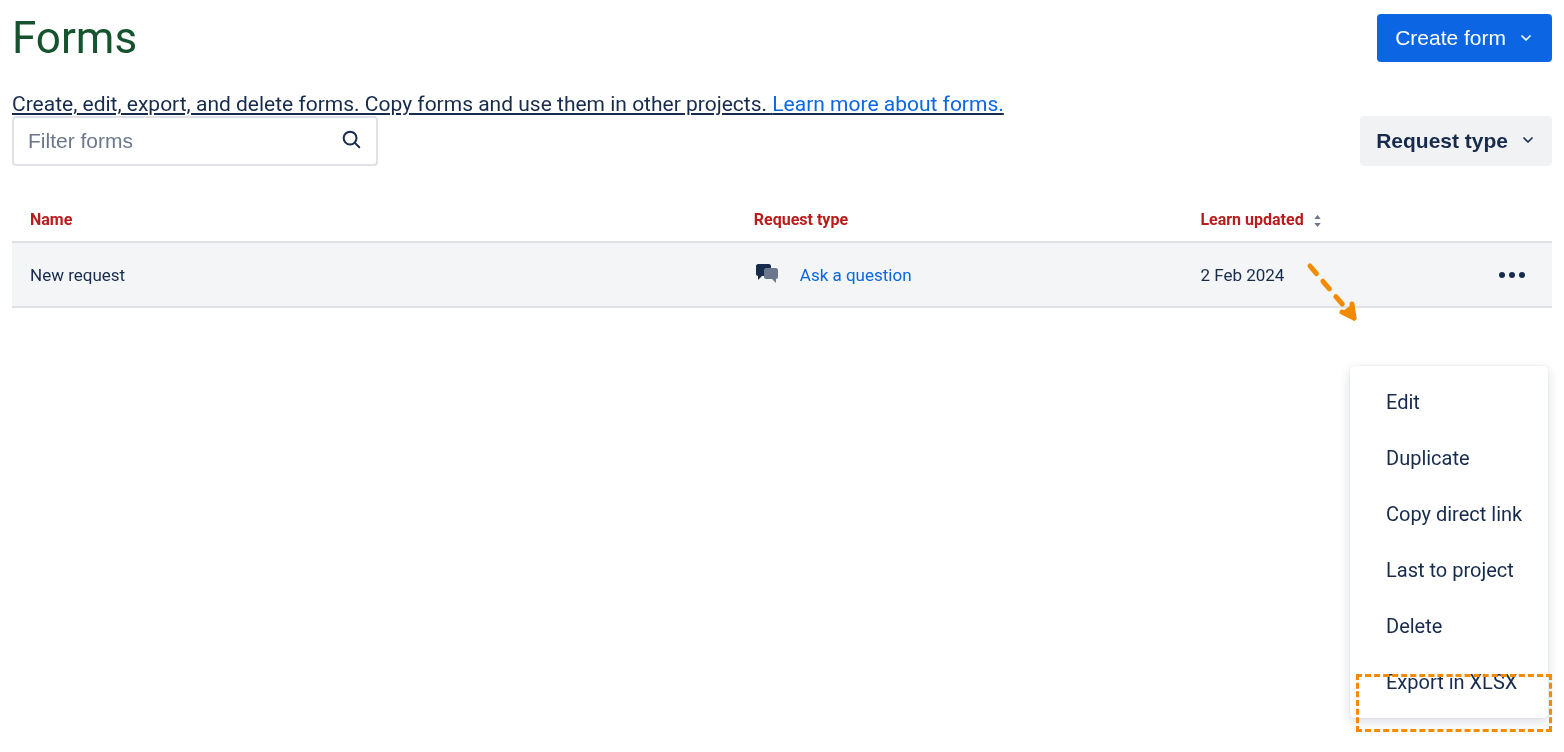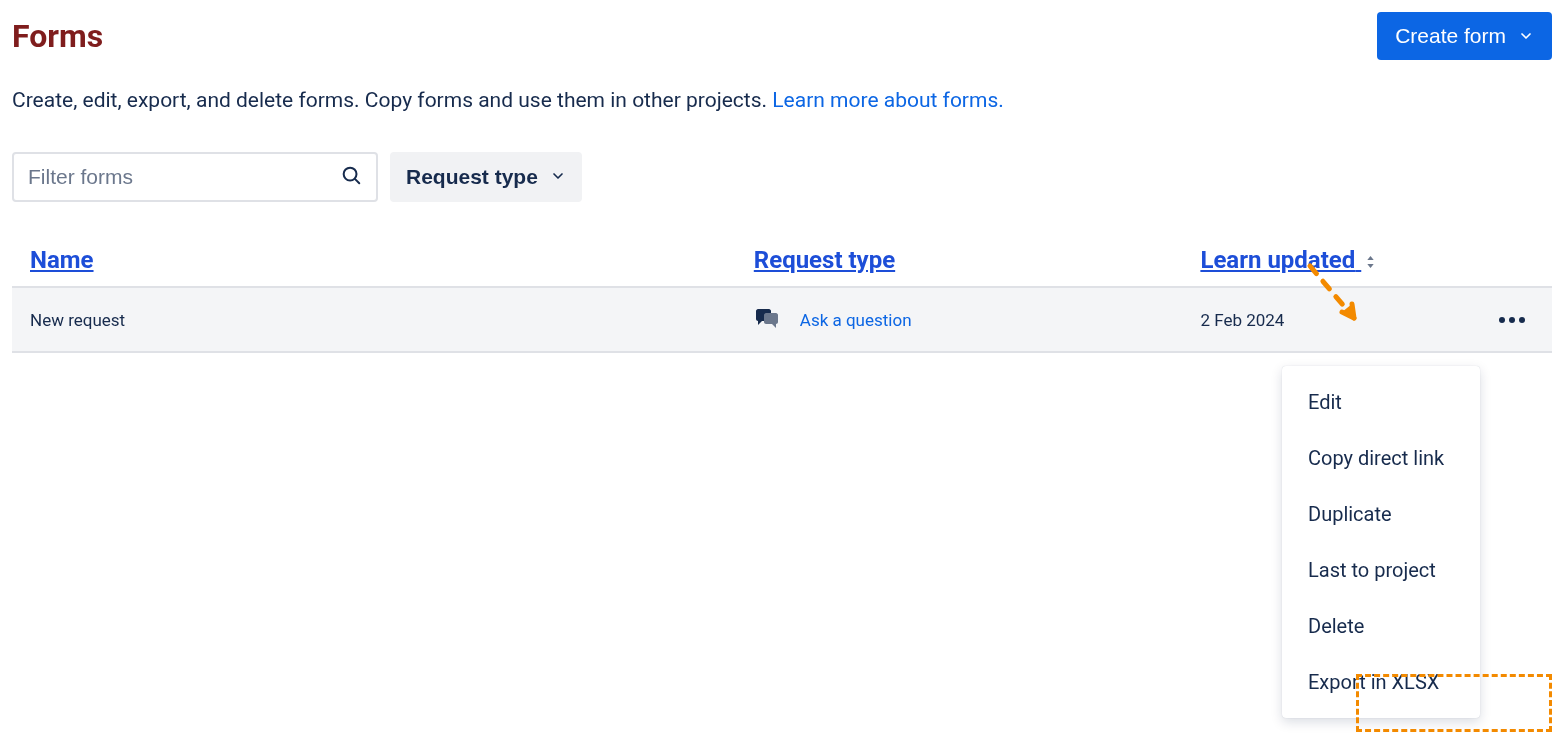--- a/index.html
+++ b/index.html
@@ -16,54 +16,55 @@
       padding: 12px;
       position: relative;
     }
     .header-row {
       display: flex;
       justify-content: space-between;
       align-items: center;
       margin-bottom: 28px;
     }
     .page-title {
-      font-size: 32px;
-      font-weight: 700;
-      color: #7f1d1d;
+      font-size: 44px;
+      font-weight: 400;
+      color: #14532d;
     }
     .create-form-btn {
       background: #0C66E4;
       color: #fff;
       border: none;
       border-radius: 4px;
       padding: 12px 18px;
       font-size: 21px;
       font-weight: 500;
       display: flex;
       align-items: center;
       gap: 12px;
       cursor: pointer;
     }
     .create-form-btn .chev {
       display: inline-flex;
     }
     .description {
       font-size: 21px;
       color: #172B4D;
-      margin-bottom: 40px;
+      text-decoration: underline;
     }
     .description a {
       color: #0C66E4;
       text-decoration: none;
     }
     .filters-row {
       display: flex;
       gap: 12px;
       margin-bottom: 32px;
       align-items: center;
+      justify-content: space-between;
     }
     .filter-input-wrap {
       display: flex;
       align-items: center;
       border: 2px solid #DFE1E6;
       border-radius: 4px;
       width: 366px;
       height: 50px;
       padding: 0 14px;
       background: #fff;
@@ -95,26 +96,25 @@
       align-items: center;
       gap: 12px;
       cursor: pointer;
     }
     .table {
       width: 100%;
       border-collapse: collapse;
     }
     .table thead th {
       text-align: left;
-      font-size: 24px;
+      font-size: 16px;
       font-weight: 700;
-      color: #1d4ed8;
+      color: #b91c1c;
       padding: 12px 18px;
       border-bottom: 2px solid #DFE1E6;
-      text-decoration: underline;
     }
     .table thead th.sortable {
       cursor: pointer;
     }
     .sort-icon {
       display: inline-flex;
       vertical-align: middle;
       margin-left: 4px;
     }
     .table tbody tr {
@@ -149,26 +149,26 @@
     }
     .col-name { width: 47%; }
     .col-req { width: 29%; }
     .col-last { width: 17%; }
     .col-act { width: 7%; text-align: right; }
     .table tbody td.col-act { text-align: right; }
     
     .dropdown-menu {
       position: absolute;
       top: 366px;
-      left: 1282px;
+      left: 1350px;
       width: 198px;
       background: #fff;
       border-radius: 4px;
       box-shadow: 0 4px 12px rgba(9,30,66,0.15), 0 0 1px rgba(9,30,66,0.2);
-      padding: 8px 2px;
+      padding: 8px 12px;
     }
     .dropdown-item {
       padding: 16px 24px;
       font-size: 20px;
       color: #172B4D;
       cursor: pointer;
       white-space: nowrap;
     }
     .highlight-box {
       position: absolute;
@@ -269,22 +269,22 @@
               </svg>
           </span>
         </button>
       </td>
     </tr>
   </tbody>
 </table>
 
 <div class="dropdown-menu">
   <div class="dropdown-item">Edit</div>
+  <div class="dropdown-item">Duplicate</div>
   <div class="dropdown-item">Copy direct link</div>
-  <div class="dropdown-item">Duplicate</div>
   <div class="dropdown-item">Last to project</div>
   <div class="dropdown-item">Delete</div>
   <div class="dropdown-item">Export in XLSX</div>
 </div>
 
 <div class="highlight-box highlight-export"></div>
 
 <div class="annotation-arrow">
   <svg width="70" height="80" viewBox="0 0 70 80" fill="none">
     <path d="M8 6 L52 58" stroke="#F38A00" stroke-width="5" stroke-linecap="round" stroke-dasharray="10 10"></path>

